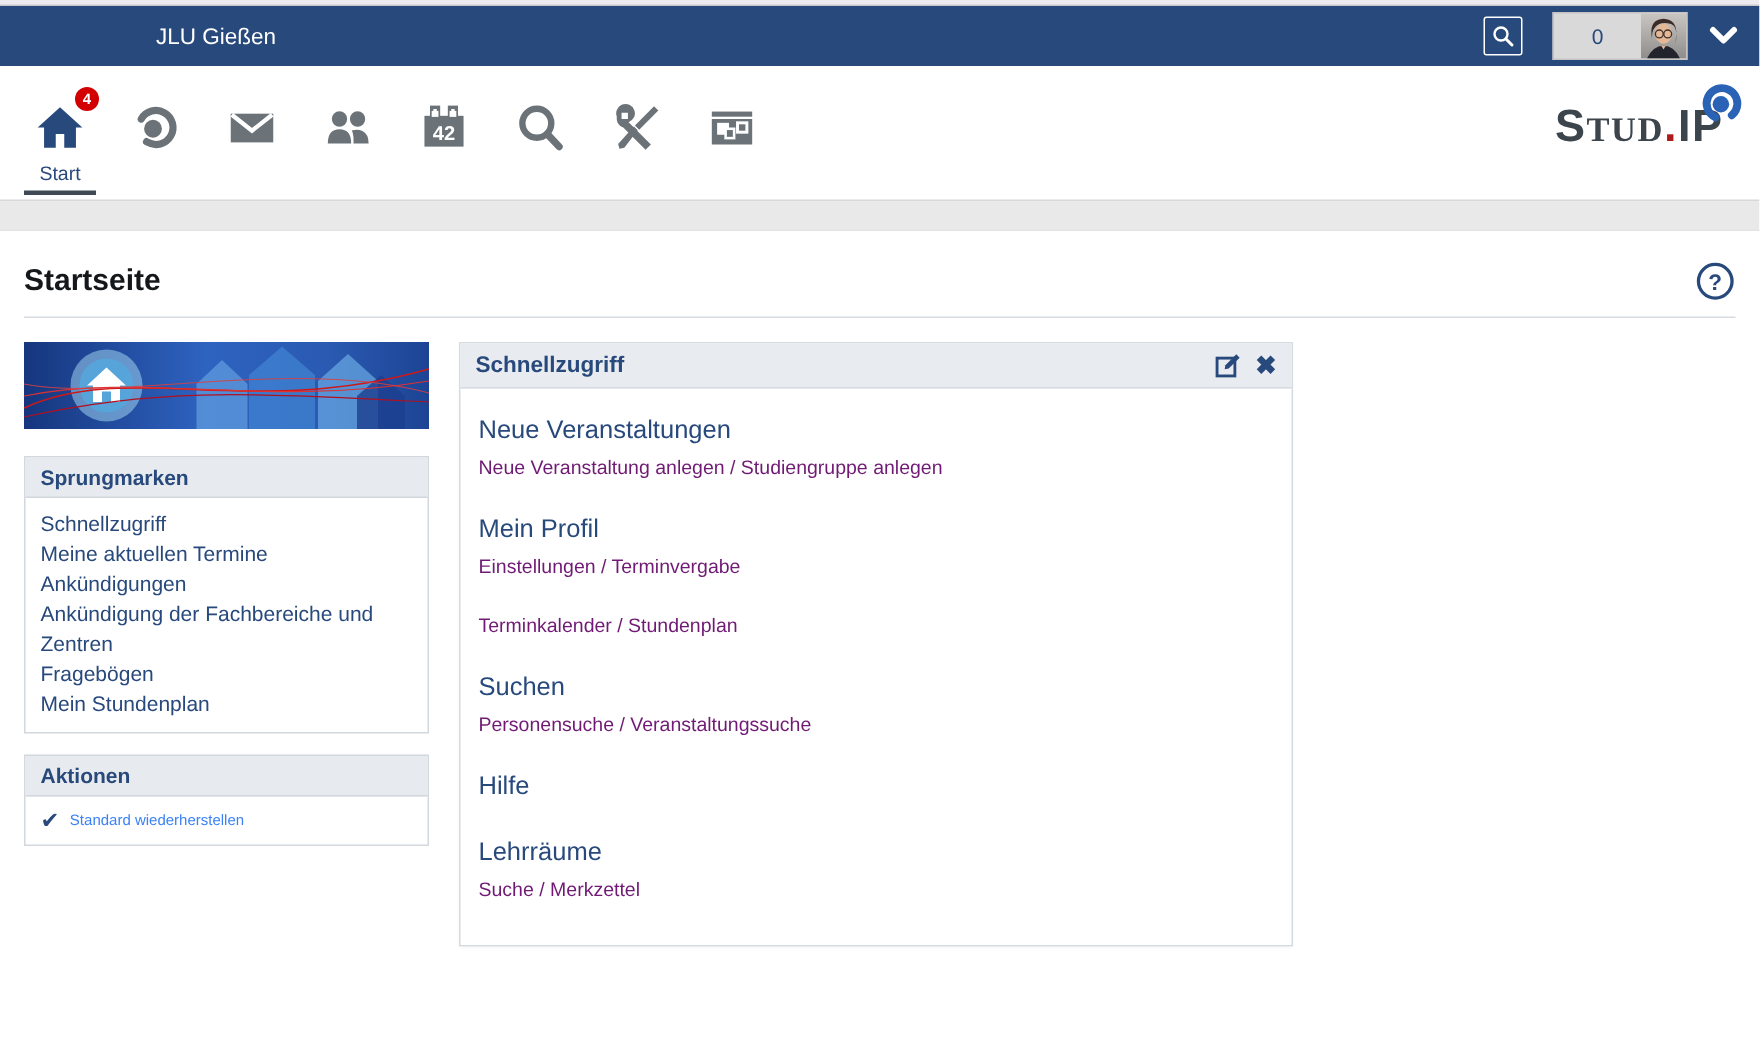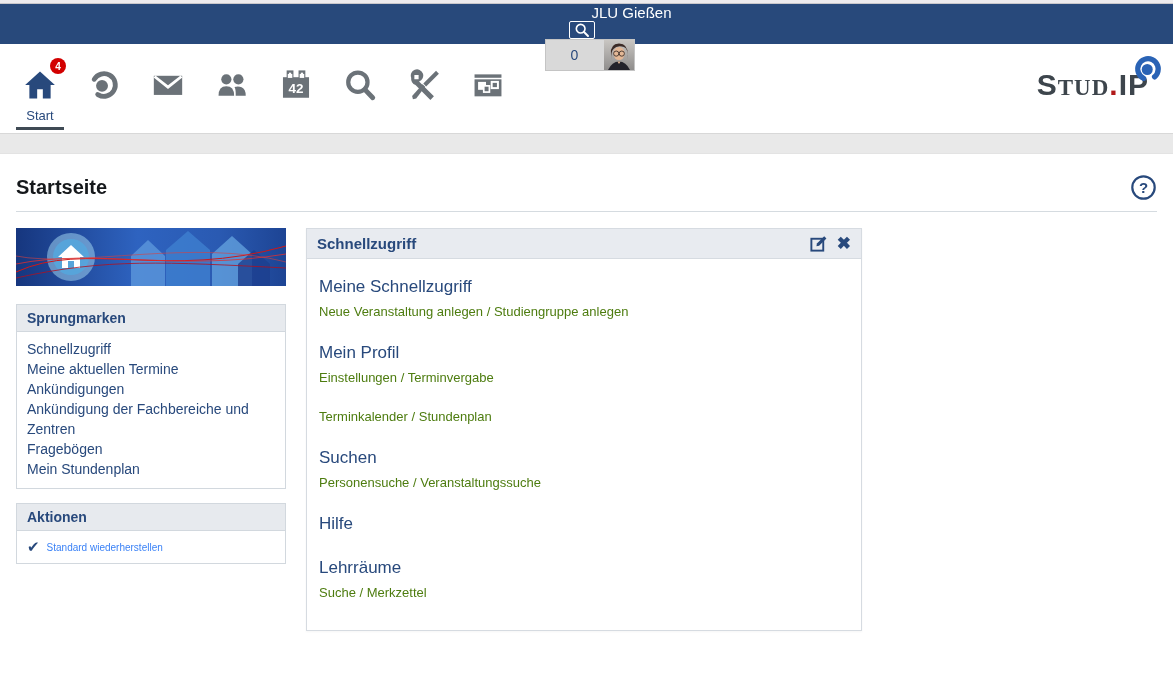--- a/index.html
+++ b/index.html
@@ -2,21 +2,21 @@
 <html><head>
 <meta charset="utf-8">
 <style>
   * { margin:0; padding:0; box-sizing:border-box; }
   html,body { width:1173px; height:698px; overflow:hidden; background:#fff;
     font-family:"Liberation Sans", sans-serif; }
   a { text-decoration:none; cursor:pointer; }
 
   
   .os-strip { height:4px; background:#edebee; border-bottom:1px solid #c9c7cb; }
-  .topbar { height:40px; background:#28497b; display:flex; align-items:center; padding:0 14px 0 0;flex-direction:column; }
+  .topbar { height:40px; background:#28497b; display:flex; align-items:center; padding:0 14px 0 0; }
   .org-name { color:#fff; font-size:15px; margin-left:104px; }
   .topbar-spacer { flex:1; }
   .search-input { width:212px; height:25px; border:1px solid #fff; background:#fff;
     font-size:14px; padding:0 8px; color:#333; outline:none; font-family:"Liberation Sans",sans-serif; }
   .search-input::placeholder { color:#8b8b8b; }
   .search-btn { width:26px; height:26px; margin-left:4px; border:1px solid #fff; border-radius:2px;
     background:transparent; display:flex; align-items:center; justify-content:center; cursor:pointer; }
   .counter-unit { display:flex; align-items:center; margin-left:20px; background:#d9d9d9;
     border:1px solid #c4c4c4; height:32px; cursor:pointer; }
   .counter-num { width:58px; text-align:center; color:#28497c; font-size:14px; }
@@ -68,21 +68,21 @@
   .widget { border:1px solid #d6dbe1; background:#fff; box-shadow:0 1px 2px rgba(0,0,0,0.04); }
   .widget-header { background:#e8ebf0; border-bottom:1px solid #d6dbe1; padding:5px 10px;
     display:flex; align-items:center; }
   .widget-title { font-size:15px; font-weight:bold; color:#28497c; flex:1; }
   .widget-actions { display:flex; align-items:center; gap:9px; }
   .w-icon { color:#28497c; font-weight:bold; cursor:pointer; line-height:1; }
   .w-close { font-size:17px; }
   .widget-body { padding:18px 12px 6px 12px; }
   .qa-entry { margin-bottom:24px; }
   .qa-title { display:block; color:#28497c; font-size:17px; }
-  .qa-sub { display:block; color:#4d7c0f; font-size:13px; margin-top:7px; }
+  .qa-sub { display:block; color:#701a75; font-size:13px; margin-top:7px; }
 </style>
 </head>
 <body>
 
 <div class="os-strip"></div>
 
 <div class="topbar">
   <span class="org-name">JLU Gießen</span>
   <span class="topbar-spacer"></span>
   <span class="search-btn">
@@ -285,21 +285,21 @@
           <span class="widget-actions">
             <svg class="w-icon" width="19" height="19" viewBox="0 0 24 24">
               <rect x="3" y="6" width="15" height="15" fill="none" stroke="#28497c" stroke-width="2.4"></rect>
               <path d="M10 12 L19.2 2.8 L22 5.6 L12.8 14.8 L9.4 15.4 Z" fill="#28497c"></path>
             </svg>
             <span class="w-icon w-close">✖</span>
           </span>
         </div>
         <div class="widget-body">
           <div class="qa-entry">
-            <a class="qa-title">Meine Schnellzugriff</a>
+            <a class="qa-title">Neue Veranstaltungen</a>
             <a class="qa-sub">Neue Veranstaltung anlegen / Studiengruppe anlegen</a>
           </div>
           <div class="qa-entry">
             <a class="qa-title">Mein Profil</a>
             <a class="qa-sub">Einstellungen / Terminvergabe</a>
           </div>
           <div class="qa-entry">
             <a class="qa-sub">Terminkalender / Stundenplan</a>
           </div>
           <div class="qa-entry">

